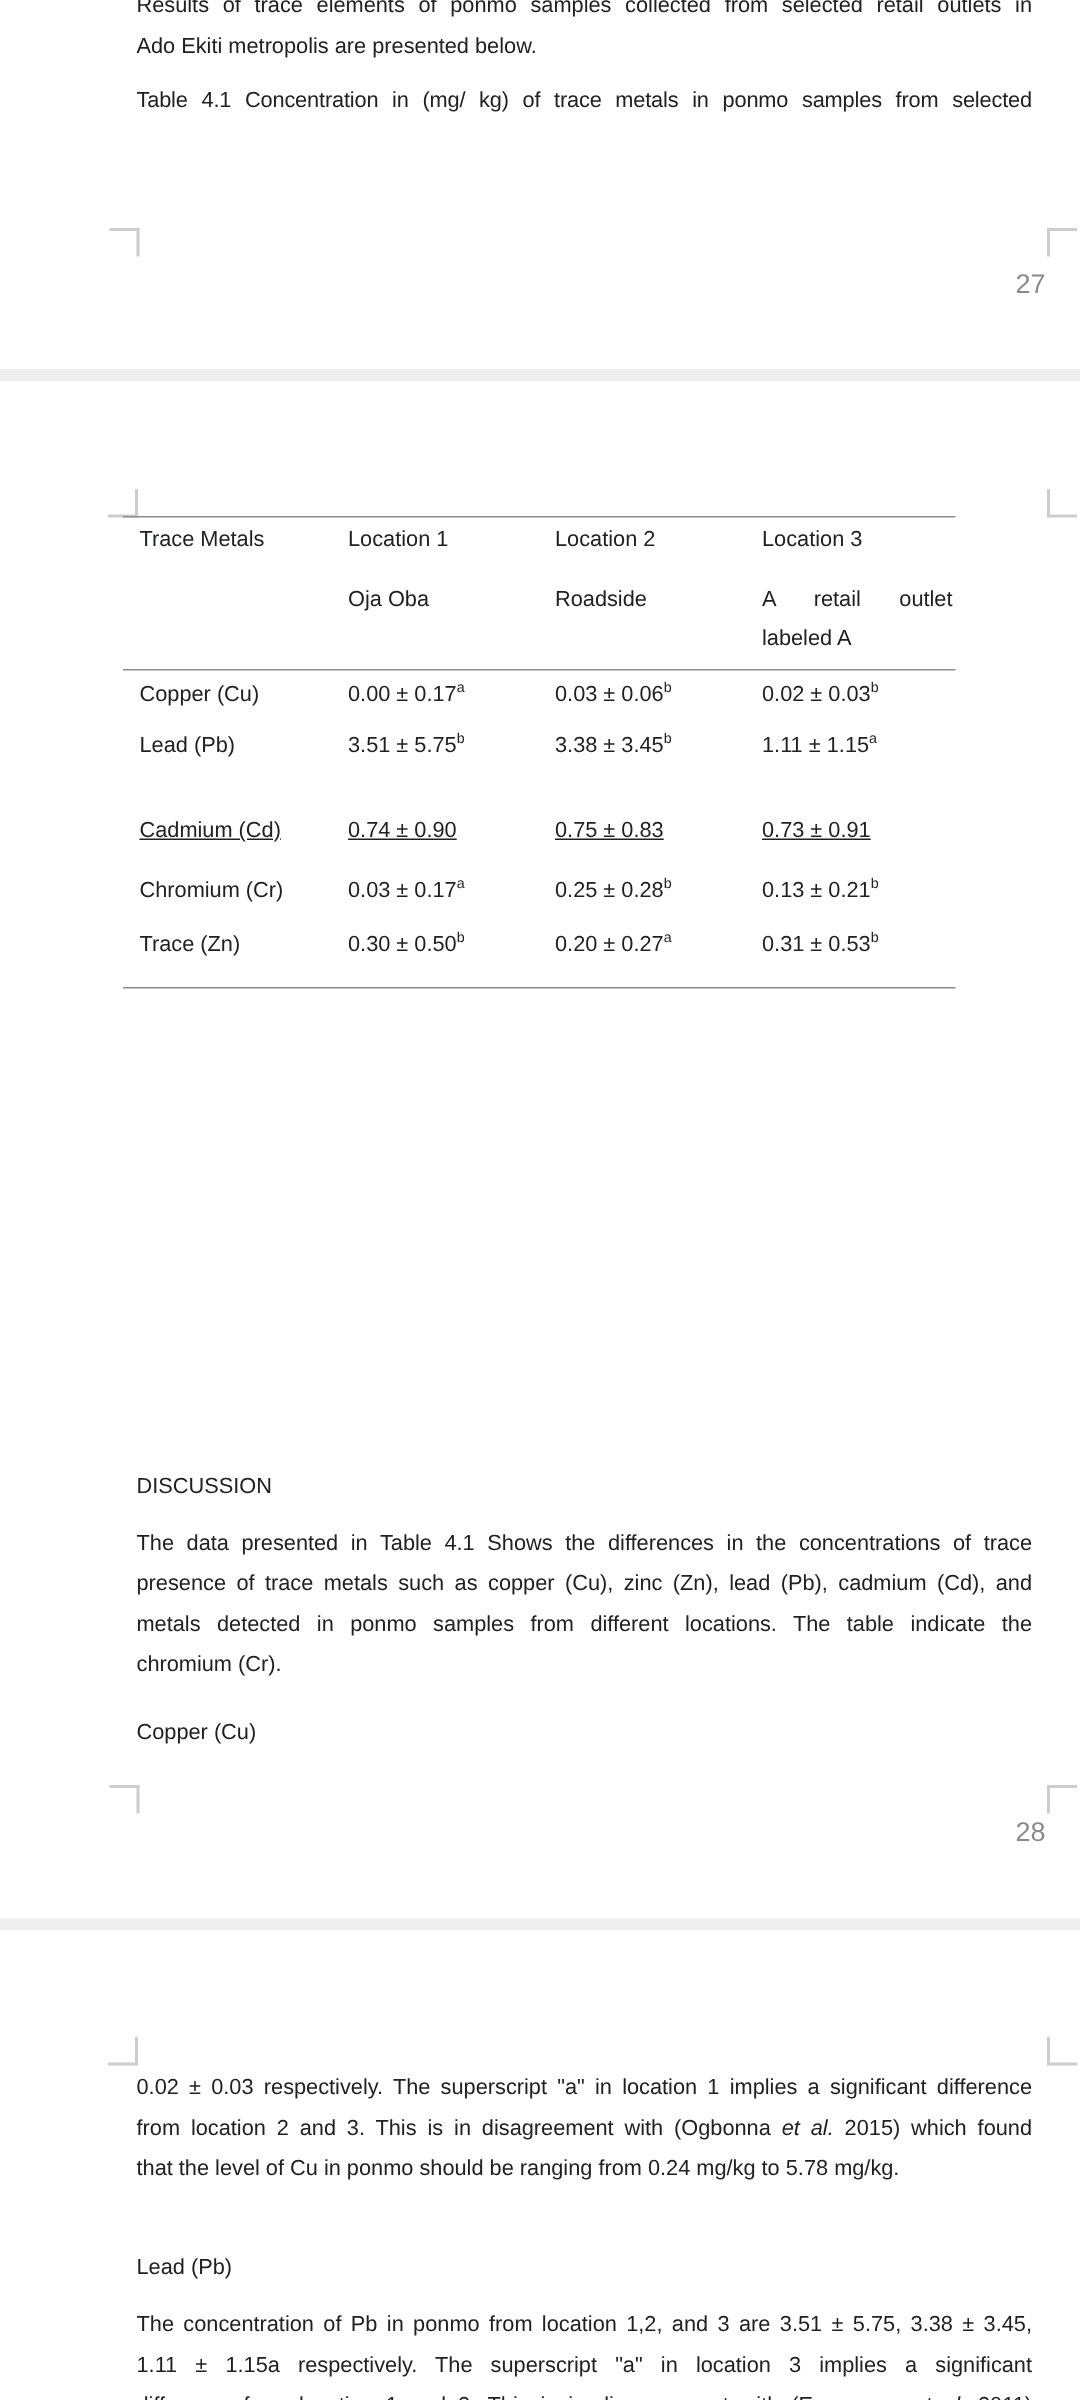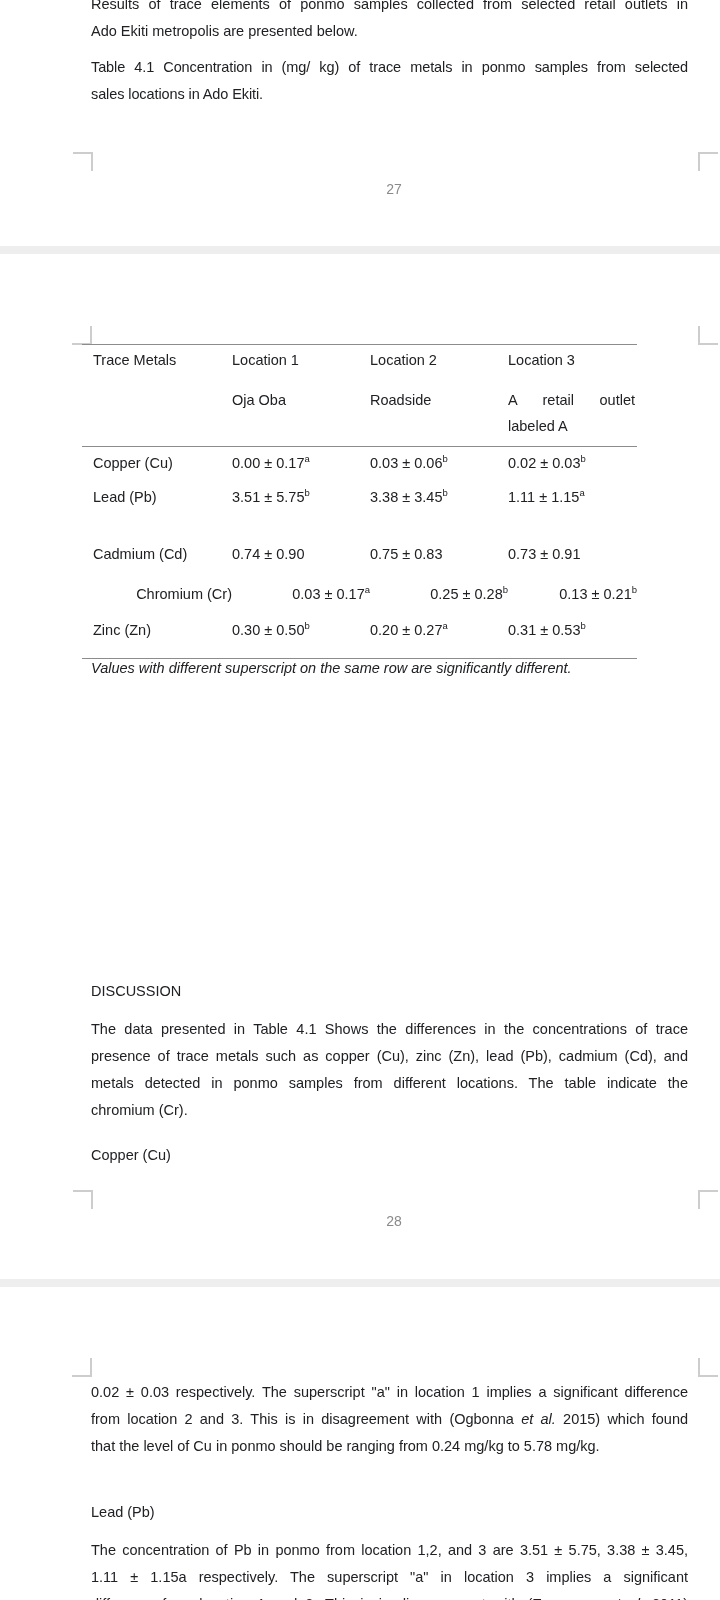--- a/index.html
+++ b/index.html
@@ -17,22 +17,22 @@
   .page{position:absolute;left:0;width:720px;background:var(--page_bg);overflow:hidden}
   .sep{position:absolute;left:0;width:720px;height:8px;background:var(--separator)}
 
   .textblock{position:absolute;left:91px;width:597px;line-height:27px}
   .textblock .line{text-align:justify;text-align-last:left}
   .textblock .line.stretch{text-align-last:justify}
   .bold{font-weight:normal}
   .bold .line{letter-spacing:-0.1px}
   .heading{position:absolute;left:91px;line-height:27px;white-space:nowrap}
 
-  .pagenum{position:absolute;left:91px;width:606px;text-align:center;
-           color:var(--muted);font-size:14px;line-height:18px}
+  .pagenum{position:absolute;left:91px;width:606px;text-align:right;
+           color:var(--muted);font-size:18px;line-height:18px}
 
   .corner{position:absolute;width:20px;height:19px}
   .corner.bl{border-top:2px solid var(--bracket);border-right:2px solid var(--bracket)}
   .corner.br{border-top:2px solid var(--bracket);border-left:2px solid var(--bracket)}
   .corner.tl{border-bottom:2px solid var(--bracket);border-right:2px solid var(--bracket)}
   .corner.tr{border-bottom:2px solid var(--bracket);border-left:2px solid var(--bracket)}
 
   .tbl{position:absolute;left:82px;top:90px;width:555px;
        border-top:1px solid var(--table_border);line-height:20px}
   .t-head{position:relative;height:102px;border-bottom:1px solid var(--table_border)}
@@ -49,21 +49,20 @@
 </head>
 <body>
 
 <div class="page" style="top:0;height:246px">
   <div class="textblock" style="top:-9px">
       <div class="line stretch">Results of trace elements of ponmo samples collected from selected retail outlets in</div>
       <div class="line">Ado Ekiti metropolis are presented below.</div>
     </div>
   <div class="textblock bold" style="top:54px">
       <div class="line stretch">Table 4.1 Concentration in (mg/ kg) of trace metals in ponmo samples from selected</div>
-      <div class="line">sales locations in Ado Ekiti.</div>
     </div>
   <div class="corner bl" style="left:73px;top:152px"></div>
   <div class="corner br" style="left:698px;top:152px"></div>
   <div class="pagenum" style="top:180px">27</div>
 </div>
 
 <div class="sep" style="top:246px"></div>
 
 <div class="page" style="top:254px;height:1025px">
   <div class="corner tl" style="left:72px;top:72px"></div>
@@ -90,42 +89,41 @@
           <div><span>0.00 ± 0.17</span><sup>a</sup></div>
           <div><span>0.03 ± 0.06</span><sup>b</sup></div>
           <div><span>0.02 ± 0.03</span><sup>b</sup></div>
         </div>
         <div class="t-grid" style="position: absolute; top: 40px;">
           <div>Lead (Pb)</div>
           <div><span>3.51 ± 5.75</span><sup>b</sup></div>
           <div><span>3.38 ± 3.45</span><sup>b</sup></div>
           <div><span>1.11 ± 1.15</span><sup>a</sup></div>
         </div>
-        <div class="t-grid" style="position: absolute; top: 97px;">
+        <div class="t-grid" style="position: absolute; top: 97px; text-decoration: underline;">
           <div>Cadmium (Cd)</div>
           <div><span>0.74 ± 0.90</span></div>
           <div><span>0.75 ± 0.83</span></div>
           <div><span>0.73 ± 0.91</span></div>
         </div>
-        <div class="t-grid" style="position: absolute; top: 137px; text-align: right;">
+        <div class="t-grid" style="position: absolute; top: 137px;">
           <div>Chromium (Cr)</div>
           <div><span>0.03 ± 0.17</span><sup>a</sup></div>
           <div><span>0.25 ± 0.28</span><sup>b</sup></div>
           <div><span>0.13 ± 0.21</span><sup>b</sup></div>
         </div>
         <div class="t-grid" style="position: absolute; top: 173px;">
-          <div>Zinc (Zn)</div>
+          <div>Trace (Zn)</div>
           <div><span>0.30 ± 0.50</span><sup>b</sup></div>
           <div><span>0.20 ± 0.27</span><sup>a</sup></div>
           <div><span>0.31 ± 0.53</span><sup>b</sup></div>
         </div>
       </div>
   </div>
 
-  <div class="footnote">Values with different superscript on the same row are significantly different.</div>
 
   <div class="heading" style="top:724px">DISCUSSION</div>
   <div class="textblock" style="top:762px">
       <div class="line stretch">The data presented in Table 4.1 Shows the differences in the concentrations of trace</div>
       <div class="line stretch">presence of trace metals such as copper (Cu), zinc (Zn), lead (Pb), cadmium (Cd), and</div>
       <div class="line stretch">metals detected in ponmo samples from different locations. The table indicate the</div>
       <div class="line">chromium (Cr).</div>
     </div>
   <div class="heading bold" style="top:888px">Copper (Cu)</div>
 

